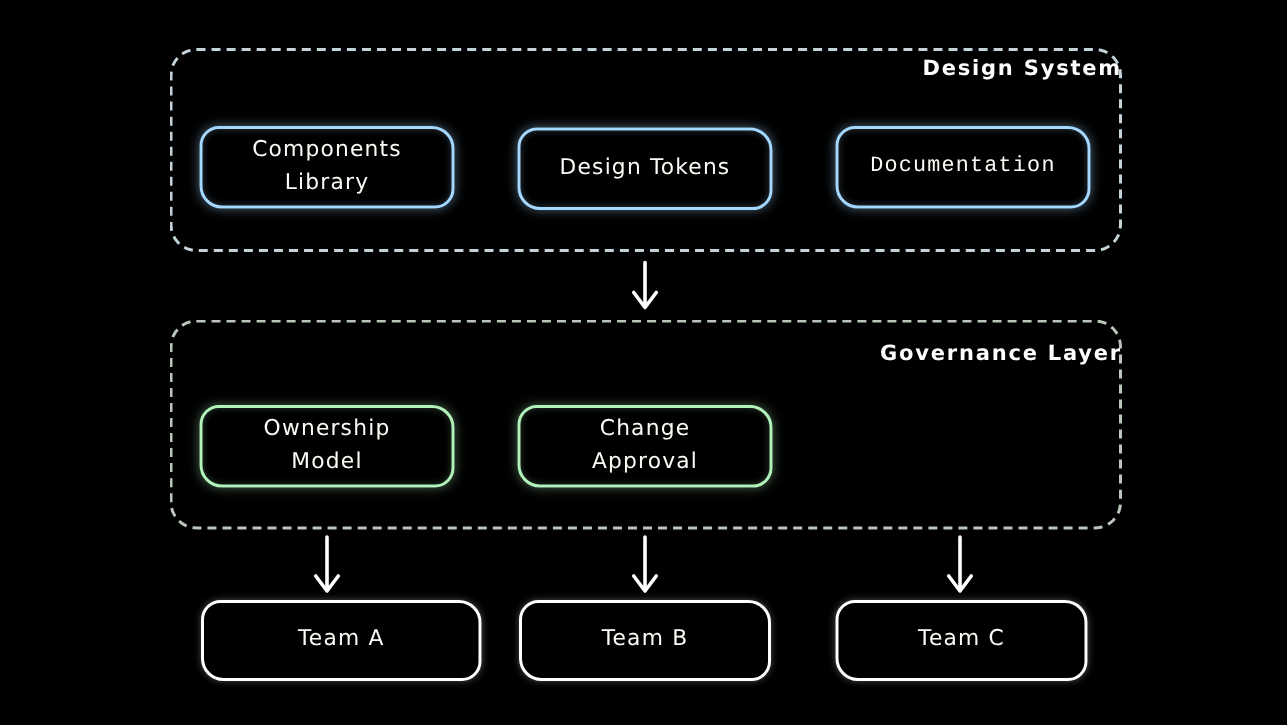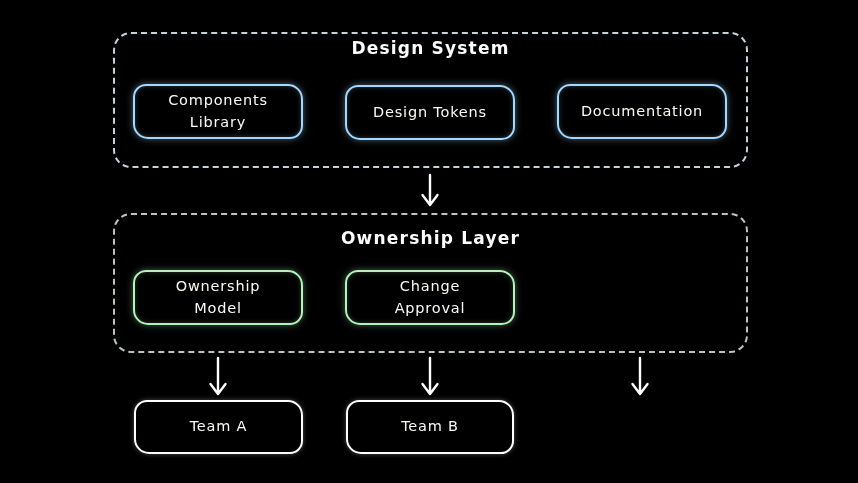--- a/index.html
+++ b/index.html
@@ -7,22 +7,22 @@
     position:relative;width:858px;height:483px;background:#000000;
     font-family:"DejaVu Sans", sans-serif;color:#ffffff;overflow:hidden;
   }
   .container{
     position:absolute;border:2px dashed #c3d3d9;border-radius:18px;
     box-sizing:border-box;background:transparent;
   }
   .c-ds{left:113px;top:32px;width:635px;height:136px;}
   .c-gov{left:113px;top:213px;width:635px;height:140px;border-color:#b9c6b9;}
   .container-title{
-    position:absolute;margin:0;text-align:center;font-weight:600;
-    font-size:17px;letter-spacing:1.2px;color:#fdfdfd;
+    position:absolute;margin:0;text-align:right;font-weight:600;
+    font-size:14px;letter-spacing:1.2px;color:#fdfdfd;
   }
   .t-ds{left:113px;top:38px;width:635px;}
   .t-gov{left:113px;top:228px;width:635px;}
   .node{
     position:absolute;width:170px;height:55px;border:2.4px solid #ffffff;
     border-radius:13px 15px 13px 15px;box-sizing:border-box;
     display:flex;align-items:center;justify-content:center;text-align:center;
   }
   .node-label{
     font-size:14.5px;letter-spacing:0.8px;line-height:1.45;
@@ -30,21 +30,21 @@
   }
   .blue{border-color:#a5d8ff;box-shadow:0 0 7px rgba(165,216,255,.45), inset 0 0 5px rgba(165,216,255,.28);}
   .green{border-color:#b2f2bb;box-shadow:0 0 7px rgba(178,242,187,.40), inset 0 0 5px rgba(178,242,187,.25);text-align:center;}
   .white{border-color:#ffffff;box-shadow:0 0 5px rgba(255,255,255,.30);}
   .b-components{left:133px;top:84px;}
   .b-tokens{left:345px;top:85px;text-align:right;}
   .b-docs{left:557px;top:84px;}
   .b-ownership{left:133px;top:270px;}
   .b-change{left:345px;top:270px;}
   .b-discovery{left:557px;top:270px;}
-  .b-teama{left:134px;top:400px;width:169px;height:54px;}
+  .b-teama{left:134px;top:400px;width:187px;height:54px;}
   .b-teamb{left:346px;top:400px;width:168px;height:54px;}
   .b-teamc{left:557px;top:400px;width:168px;height:54px;}
   .arrow{position:absolute;display:block;}
   .arrow path{stroke:#ffffff;stroke-width:2.4;fill:none;stroke-linecap:round;stroke-linejoin:round;}
   .arrow-mid{left:418px;top:173px;width:24px;height:36px;}
   .arrow-a{left:206px;top:356px;width:24px;height:42px;}
   .arrow-b{left:418px;top:356px;width:24px;height:42px;}
   .arrow-c{left:628px;top:356px;width:24px;height:42px;}
 </style>
 </head>
@@ -55,30 +55,30 @@
   <section class="container c-ds" style="border-color: rgb(195, 211, 217);"></section>
   <h2 class="container-title t-ds">Design System</h2>
 
   <div class="node blue b-components" style="border-color: rgb(165, 216, 255); align-items: center;">
     <span class="node-label">Components
 Library</span>
   </div>
   <div class="node blue b-tokens" style="border-color: rgb(165, 216, 255);">
     <span class="node-label">Design Tokens</span>
   </div>
-  <div class="node blue b-docs" style="border-color: rgb(165, 216, 255);">
+  <div class="node blue b-docs" style="border-color: rgb(165, 216, 255); font-family: Liberation Mono, monospace;">
     <span class="node-label">Documentation</span>
   </div>
 
   <svg class="arrow arrow-mid" viewBox="0 0 24 36">
     <path d="M12 2 v28 M4.5 22 L12 32 L19.5 22"></path>
   </svg>
 
   <section class="container c-gov" style="border-color: rgb(185, 198, 185);"></section>
-  <h2 class="container-title t-gov">Ownership Layer</h2>
+  <h2 class="container-title t-gov">Governance Layer</h2>
 
   <div class="node green b-ownership" style="border-color: rgb(178, 242, 187);">
     <span class="node-label">Ownership
 Model</span>
   </div>
   <div class="node green b-change" style="border-color: rgb(178, 242, 187);">
     <span class="node-label">Change
 Approval</span>
   </div>
 
@@ -91,14 +91,17 @@
   <svg class="arrow arrow-c" viewBox="0 0 24 42">
     <path d="M12 2 v34 M4.5 28 L12 38 L19.5 28"></path>
   </svg>
 
   <div class="node white b-teama" style="border-color: rgb(255, 255, 255);">
     <span class="node-label">Team A</span>
   </div>
   <div class="node white b-teamb" style="border-color: rgb(255, 255, 255);">
     <span class="node-label">Team B</span>
   </div>
+  <div class="node white b-teamc" style="border-color: rgb(255, 255, 255);">
+    <span class="node-label">Team C</span>
+  </div>
 
 </div>
 
 </body></html>

